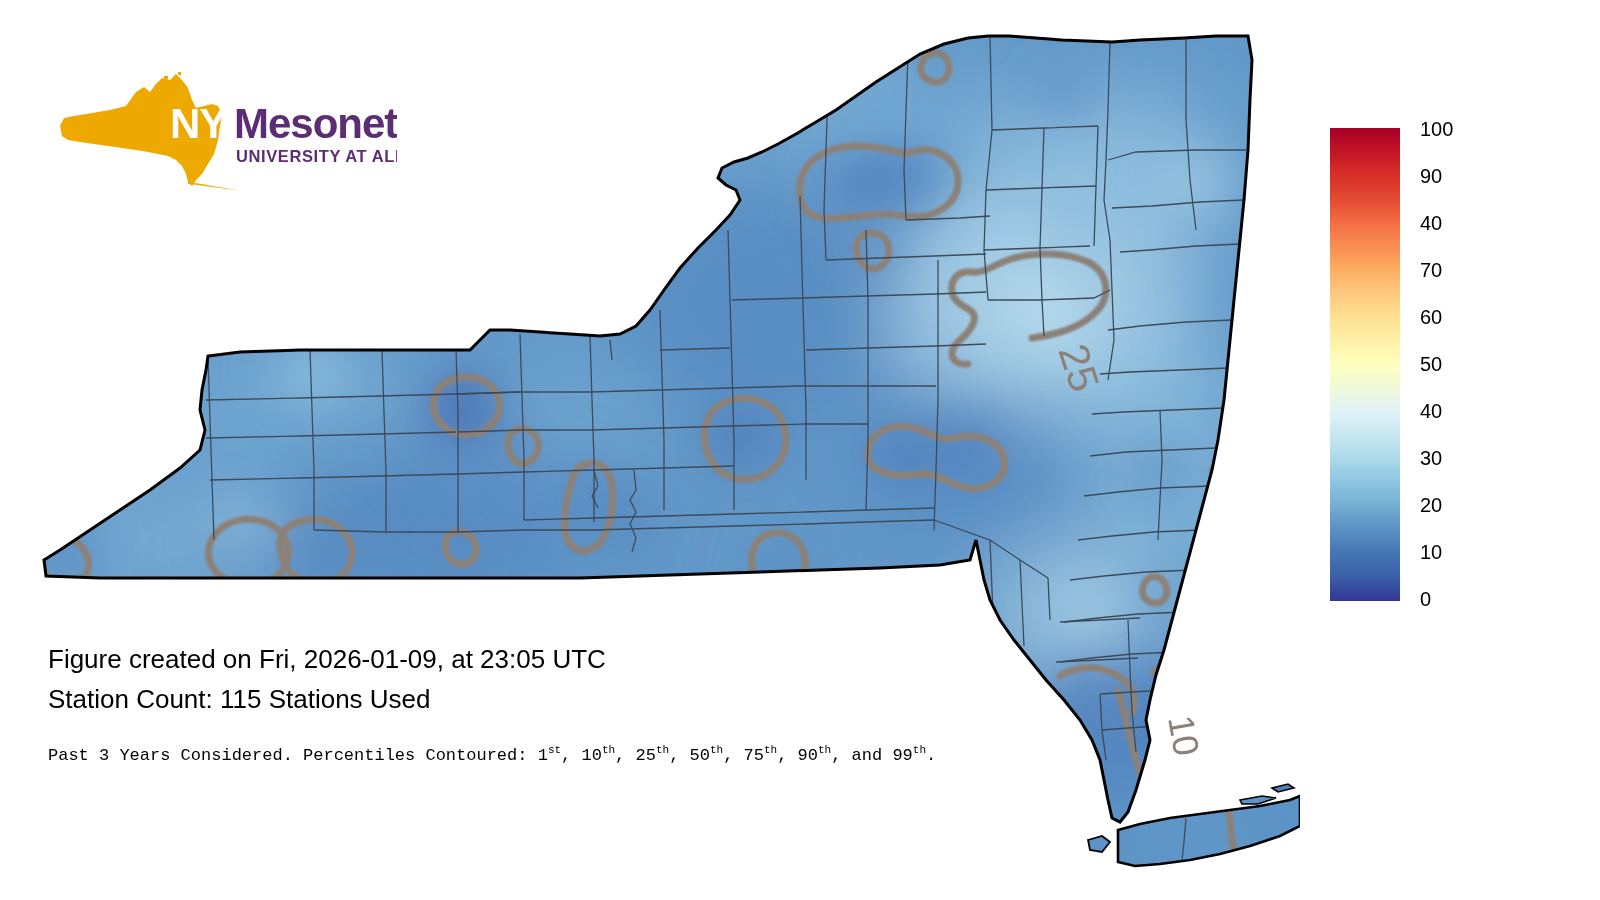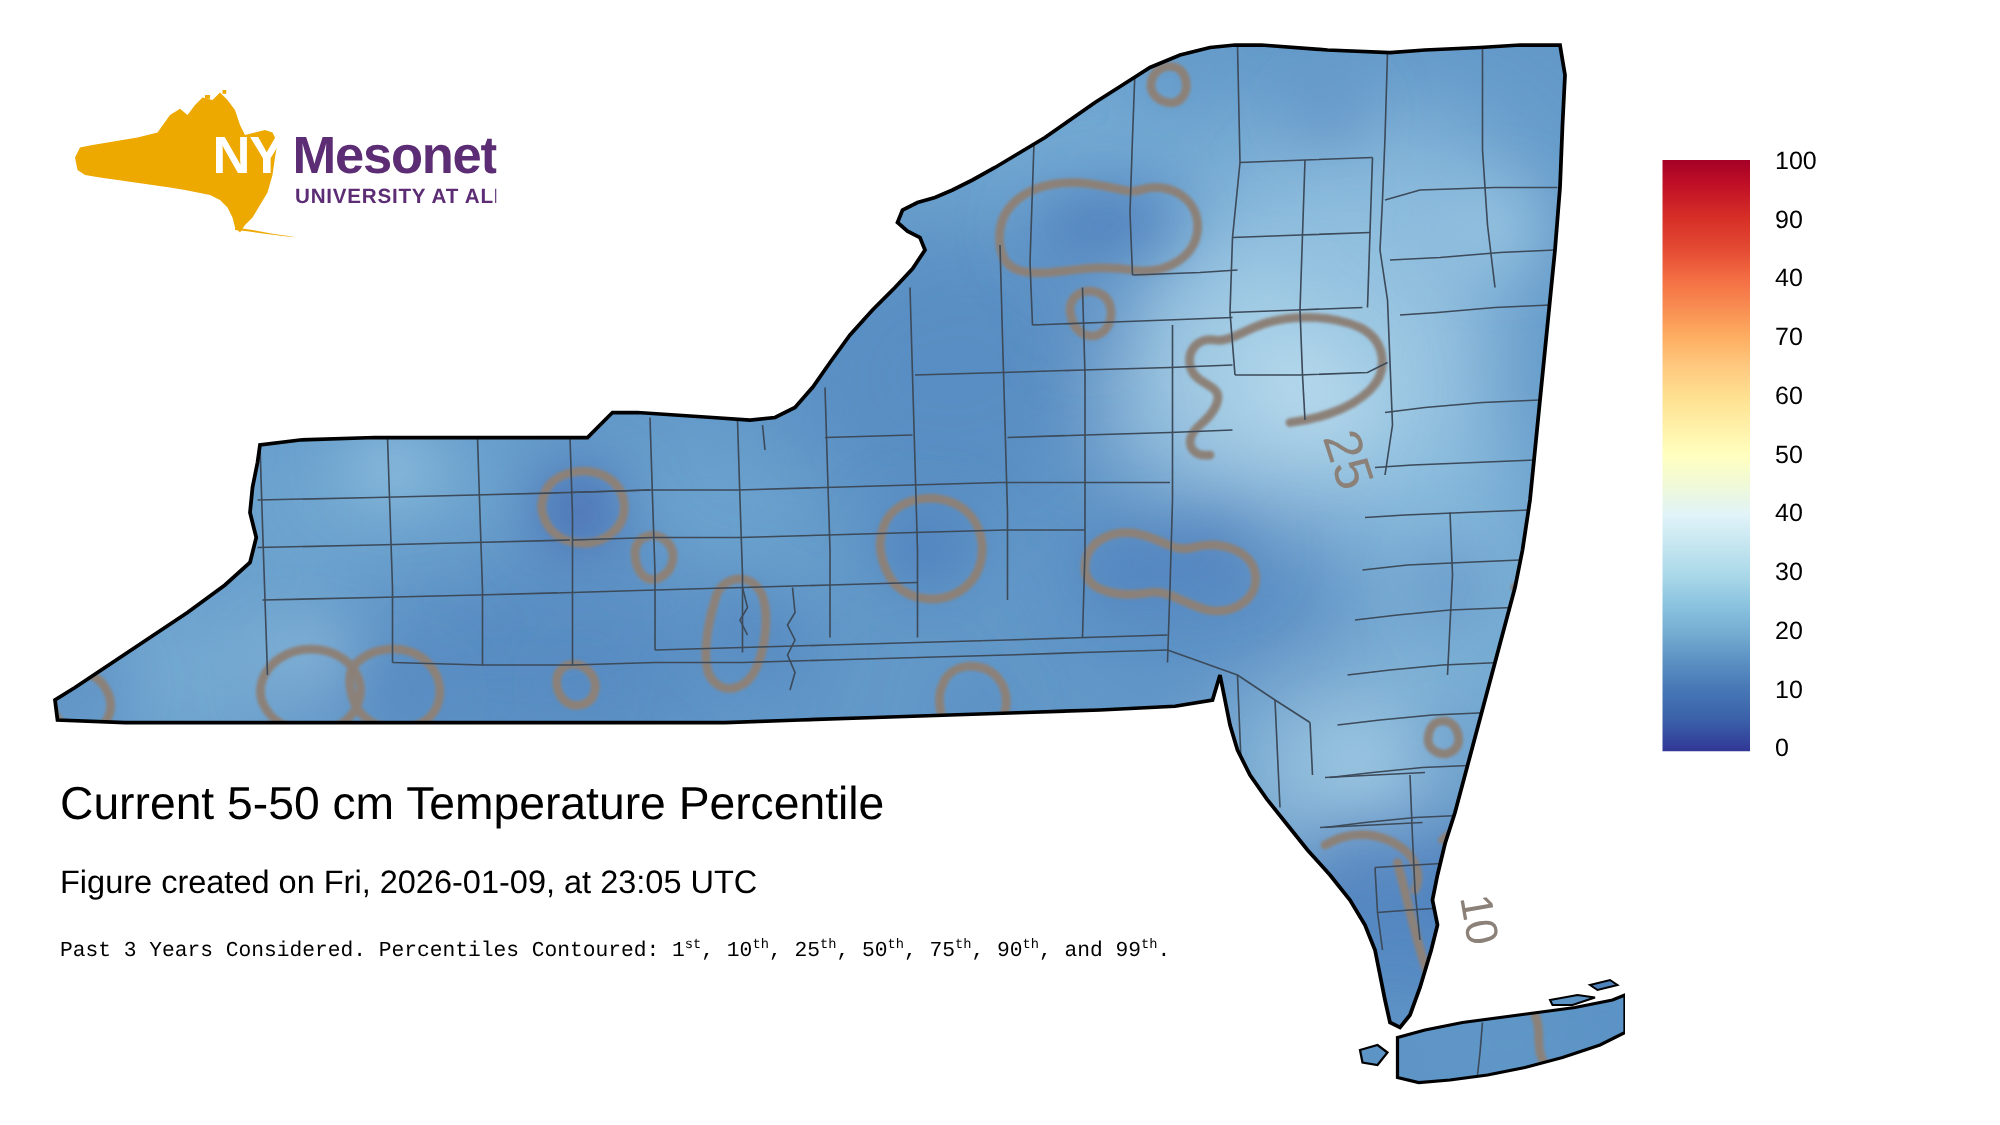--- a/index.html
+++ b/index.html
@@ -471,18 +471,18 @@
   <div class="cb-tick-label" style="top:174px">60</div>
   <div class="cb-tick-label" style="top:221px">50</div>
   <div class="cb-tick-label" style="top:268px">40</div>
   <div class="cb-tick-label" style="top:315px">30</div>
   <div class="cb-tick-label" style="top:362px">20</div>
   <div class="cb-tick-label" style="top:409px">10</div>
   <div class="cb-tick-label" style="top:456px">0</div>
 </div>
 
 <div id="caption">
-  <div id="fig-title">Current 5-50 cm Temperature Percentile</div>
   <div id="sub1" class="sub-line">Figure created on Fri, 2026-01-09, at 23:05 UTC</div>
+  <div class="sub-line">Station Count: 115 Stations Used</div>
   <div id="footnote">
     <span>Past 3 Years Considered. Percentiles Contoured: 1</span><sup>st</sup><span>, 10</span><sup>th</sup><span>, 25</span><sup>th</sup><span>, 50</span><sup>th</sup><span>, 75</span><sup>th</sup><span>, 90</span><sup>th</sup><span>, and 99</span><sup>th</sup><span>.</span>
   </div>
 </div>
 
 </body></html>

